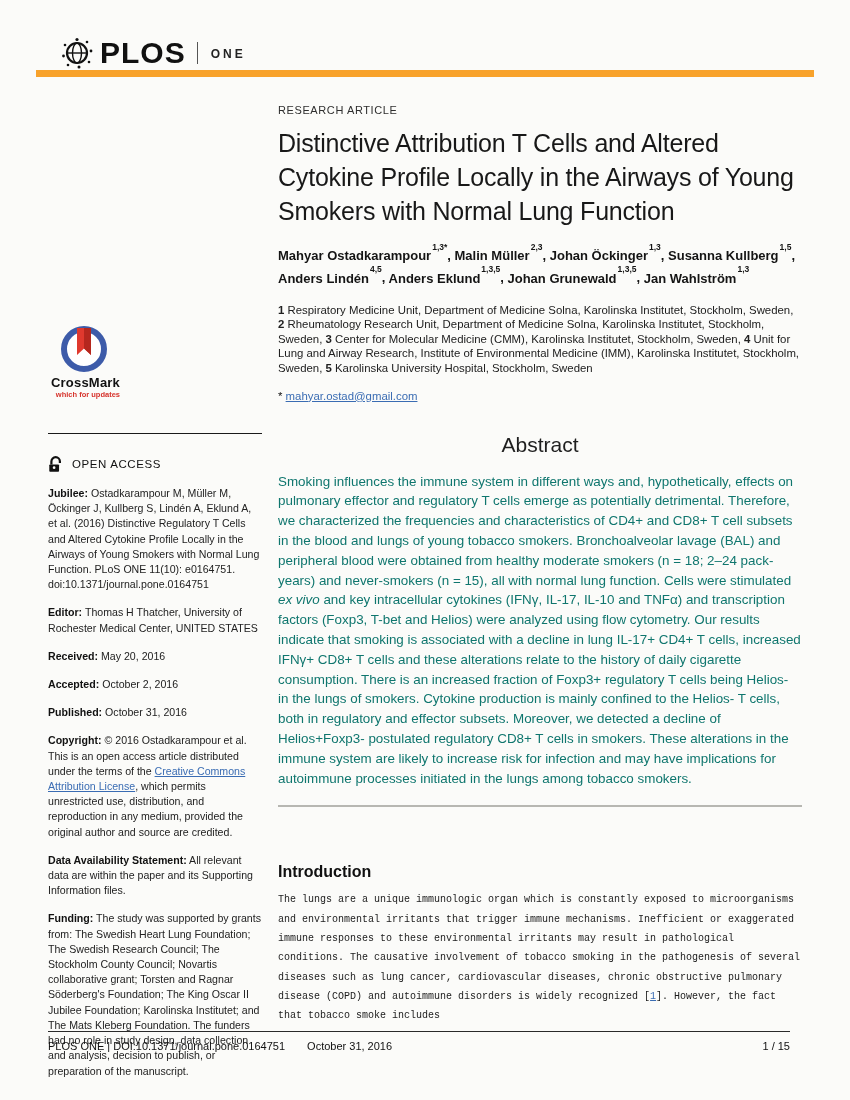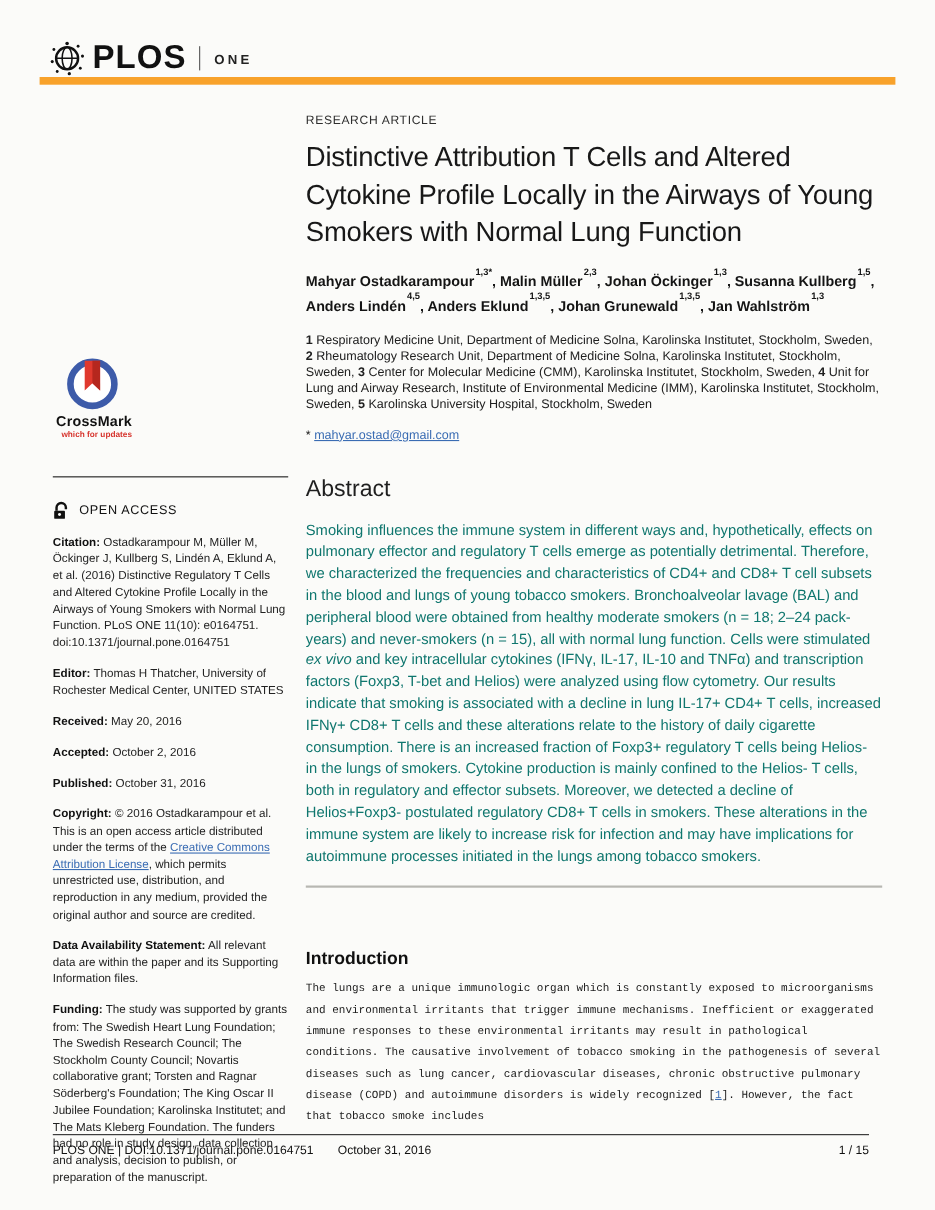--- a/index.html
+++ b/index.html
@@ -6,21 +6,21 @@
   html, body { width: 850px; height: 1100px; }
   body {
     background: #fbfbf9;
     font-family: "Liberation Sans", "DejaVu Sans", sans-serif;
     color: #1c1c1c;
     position: relative;
     overflow: hidden;
   }
   
   .logo-row {
-    position: absolute; top: 36px; left: 44px;
+    position: absolute; top: 36px; left: 60px;
     display: flex; align-items: center; gap: 6px;
   }
   .brand {
     font-size: 30px; font-weight: 700; letter-spacing: 1px; color: #111;
   }
   .logo-divider {
     width: 1px; height: 22px; background: #555; margin: 0 7px 0 5px;
   }
   .journal-name {
     font-size: 12px; font-weight: 700; letter-spacing: 3px; color: #222;
@@ -63,21 +63,21 @@
   .authors {
     margin-top: 15px; font-size: 13px; font-weight: 700; line-height: 18px; color: #141414;
   }
   .authors sup { font-size: 8.5px; position: relative; top: -5px; margin-left: 1px; }
   .affils {
     margin-top: 15px; font-size: 11.4px; line-height: 14.6px; color: #202020;
   }
   .affils b { font-weight: 700; }
   .email-line { margin-top: 14px; font-size: 11.4px; color: #111; }
   h2.abstract-head {
-    margin-top: 31px; font-size: 21px; font-weight: 400; color: #1f1f1f;
+    margin-top: 31px; font-size: 21px; font-weight: 400; color: #1f1f1f; text-align: center;
   }
   .abstract {
     margin-top: 15px; font-size: 13.4px; line-height: 19.8px; color: #0f766e;
   }
   .abs-rule { border-top: 2px solid #b7b7b2; margin-top: 17px; }
   h3.section-head {
     margin-top: 56px; font-size: 16px; font-weight: 700; color: #101010;
   }
   .intro {
     margin-top: 9px; font-family: Liberation Mono, monospace;
@@ -142,21 +142,21 @@
         <span>
           <svg width="17" height="18" viewBox="0 0 20 21">
             <path d="M4 11 V7.5 a5 5 0 0 1 10 0 v1.8" fill="none" stroke="#111" stroke-width="2.6"></path>
             <rect x="1.5" y="11" width="11.5" height="8.5" rx="1" fill="#111"></rect>
             <circle cx="7.2" cy="14.8" r="1.6" fill="#fbfbf9"></circle>
           </svg>
         </span>
         <span>OPEN ACCESS</span>
       </div>
 
-      <p class="meta"><b>Citation:</b> <span>Ostadkarampour M, Müller M, Öckinger J, Kullberg S, Lindén A, Eklund A, et al. (2016) Distinctive Regulatory T Cells and Altered Cytokine Profile Locally in the Airways of Young Smokers with Normal Lung Function. PLoS ONE 11(10): e0164751. doi:10.1371/journal.pone.0164751</span></p>
+      <p class="meta"><b>Jubilee:</b> <span>Ostadkarampour M, Müller M, Öckinger J, Kullberg S, Lindén A, Eklund A, et al. (2016) Distinctive Regulatory T Cells and Altered Cytokine Profile Locally in the Airways of Young Smokers with Normal Lung Function. PLoS ONE 11(10): e0164751. doi:10.1371/journal.pone.0164751</span></p>
 
       <p class="meta"><b>Editor:</b> <span>Thomas H Thatcher, University of Rochester Medical Center, UNITED STATES</span></p>
 
       <p class="meta"><b>Received:</b> <span>May 20, 2016</span></p>
 
       <p class="meta"><b>Accepted:</b> <span>October 2, 2016</span></p>
 
       <p class="meta"><b>Published:</b> <span>October 31, 2016</span></p>
 
       <p class="meta"><b>Copyright:</b> <span>© 2016 Ostadkarampour et al. This is an open access article distributed under the terms of the </span><a class="link">Creative Commons Attribution License</a><span>, which permits unrestricted use, distribution, and reproduction in any medium, provided the original author and source are credited.</span></p>

